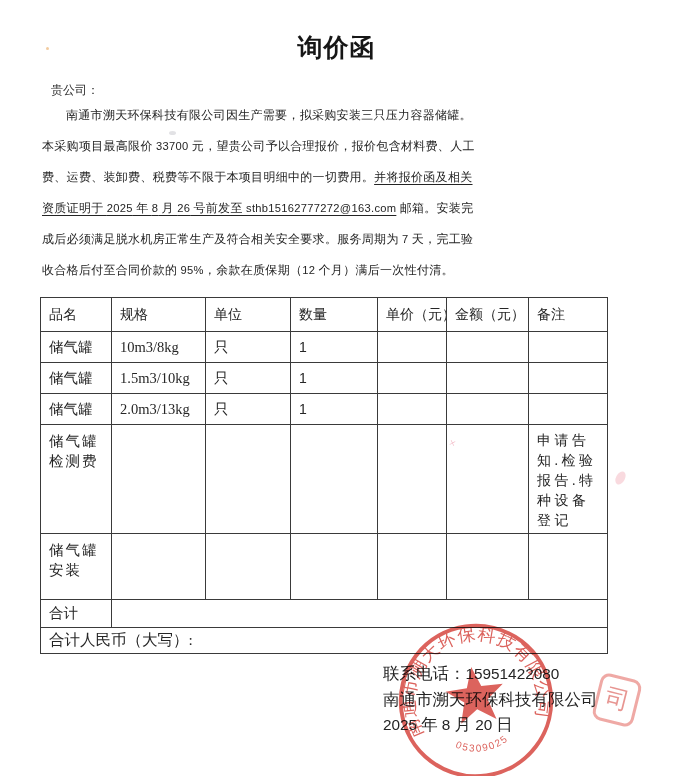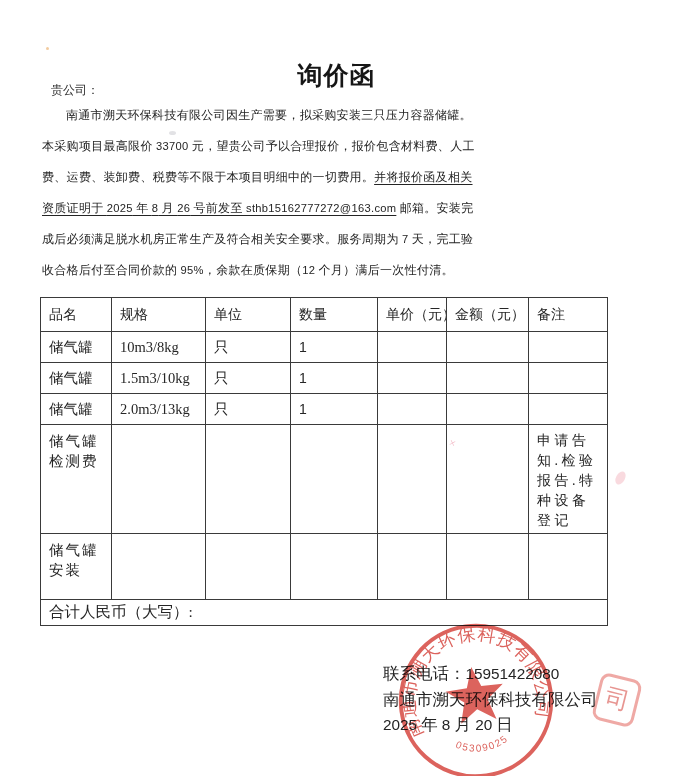--- a/index.html
+++ b/index.html
@@ -7,21 +7,21 @@
     position:relative;width:673px;height:776px;margin:0 auto;
     background:#ffffff;overflow:hidden;
     font-family:"Liberation Serif","DejaVu Serif",serif;
     color:#222;
   }
   
   .doc-title{
     position:absolute;top:31px;left:0;width:100%;
     text-align:center;font-size:25px;font-weight:bold;
     font-family:"Liberation Sans","DejaVu Sans",sans-serif;
-    color:#161616;letter-spacing:1px;margin-top:28px;
+    color:#161616;letter-spacing:1px;
   }
   .salutation{
     position:absolute;top:82px;left:51px;
     font-size:12px;color:#2a2a2a;
   }
   .letter-body{
     position:absolute;top:100px;left:42px;width:592px;
     font-size:12px;line-height:31px;color:#242424;
     letter-spacing:0.3px;text-align:justify;
   }
@@ -156,20 +156,24 @@
           <td class="sp">储气罐安装</td>
           <td class="spec"></td>
           <td></td>
           <td class="qty"></td>
           <td></td>
           <td></td>
           <td></td>
         </tr>
       </tbody>
     <tbody>
+      <tr style="height:28px">
+        <td>合计</td>
+        <td colspan="6"></td>
+      </tr>
       <tr style="height:23px">
         <td colspan="7" class="grand">合计人民币（大写）:</td>
       </tr>
     </tbody>
   </table>
 
   <div class="footer" id="footer-block">
       <div>联系电话：<span class="latin">15951422080</span></div>
       <div>南通市溯天环保科技有限公司</div>
       <div><span class="latin">2025</span> 年 <span class="latin">8</span> 月 <span class="latin">20</span> 日</div>

